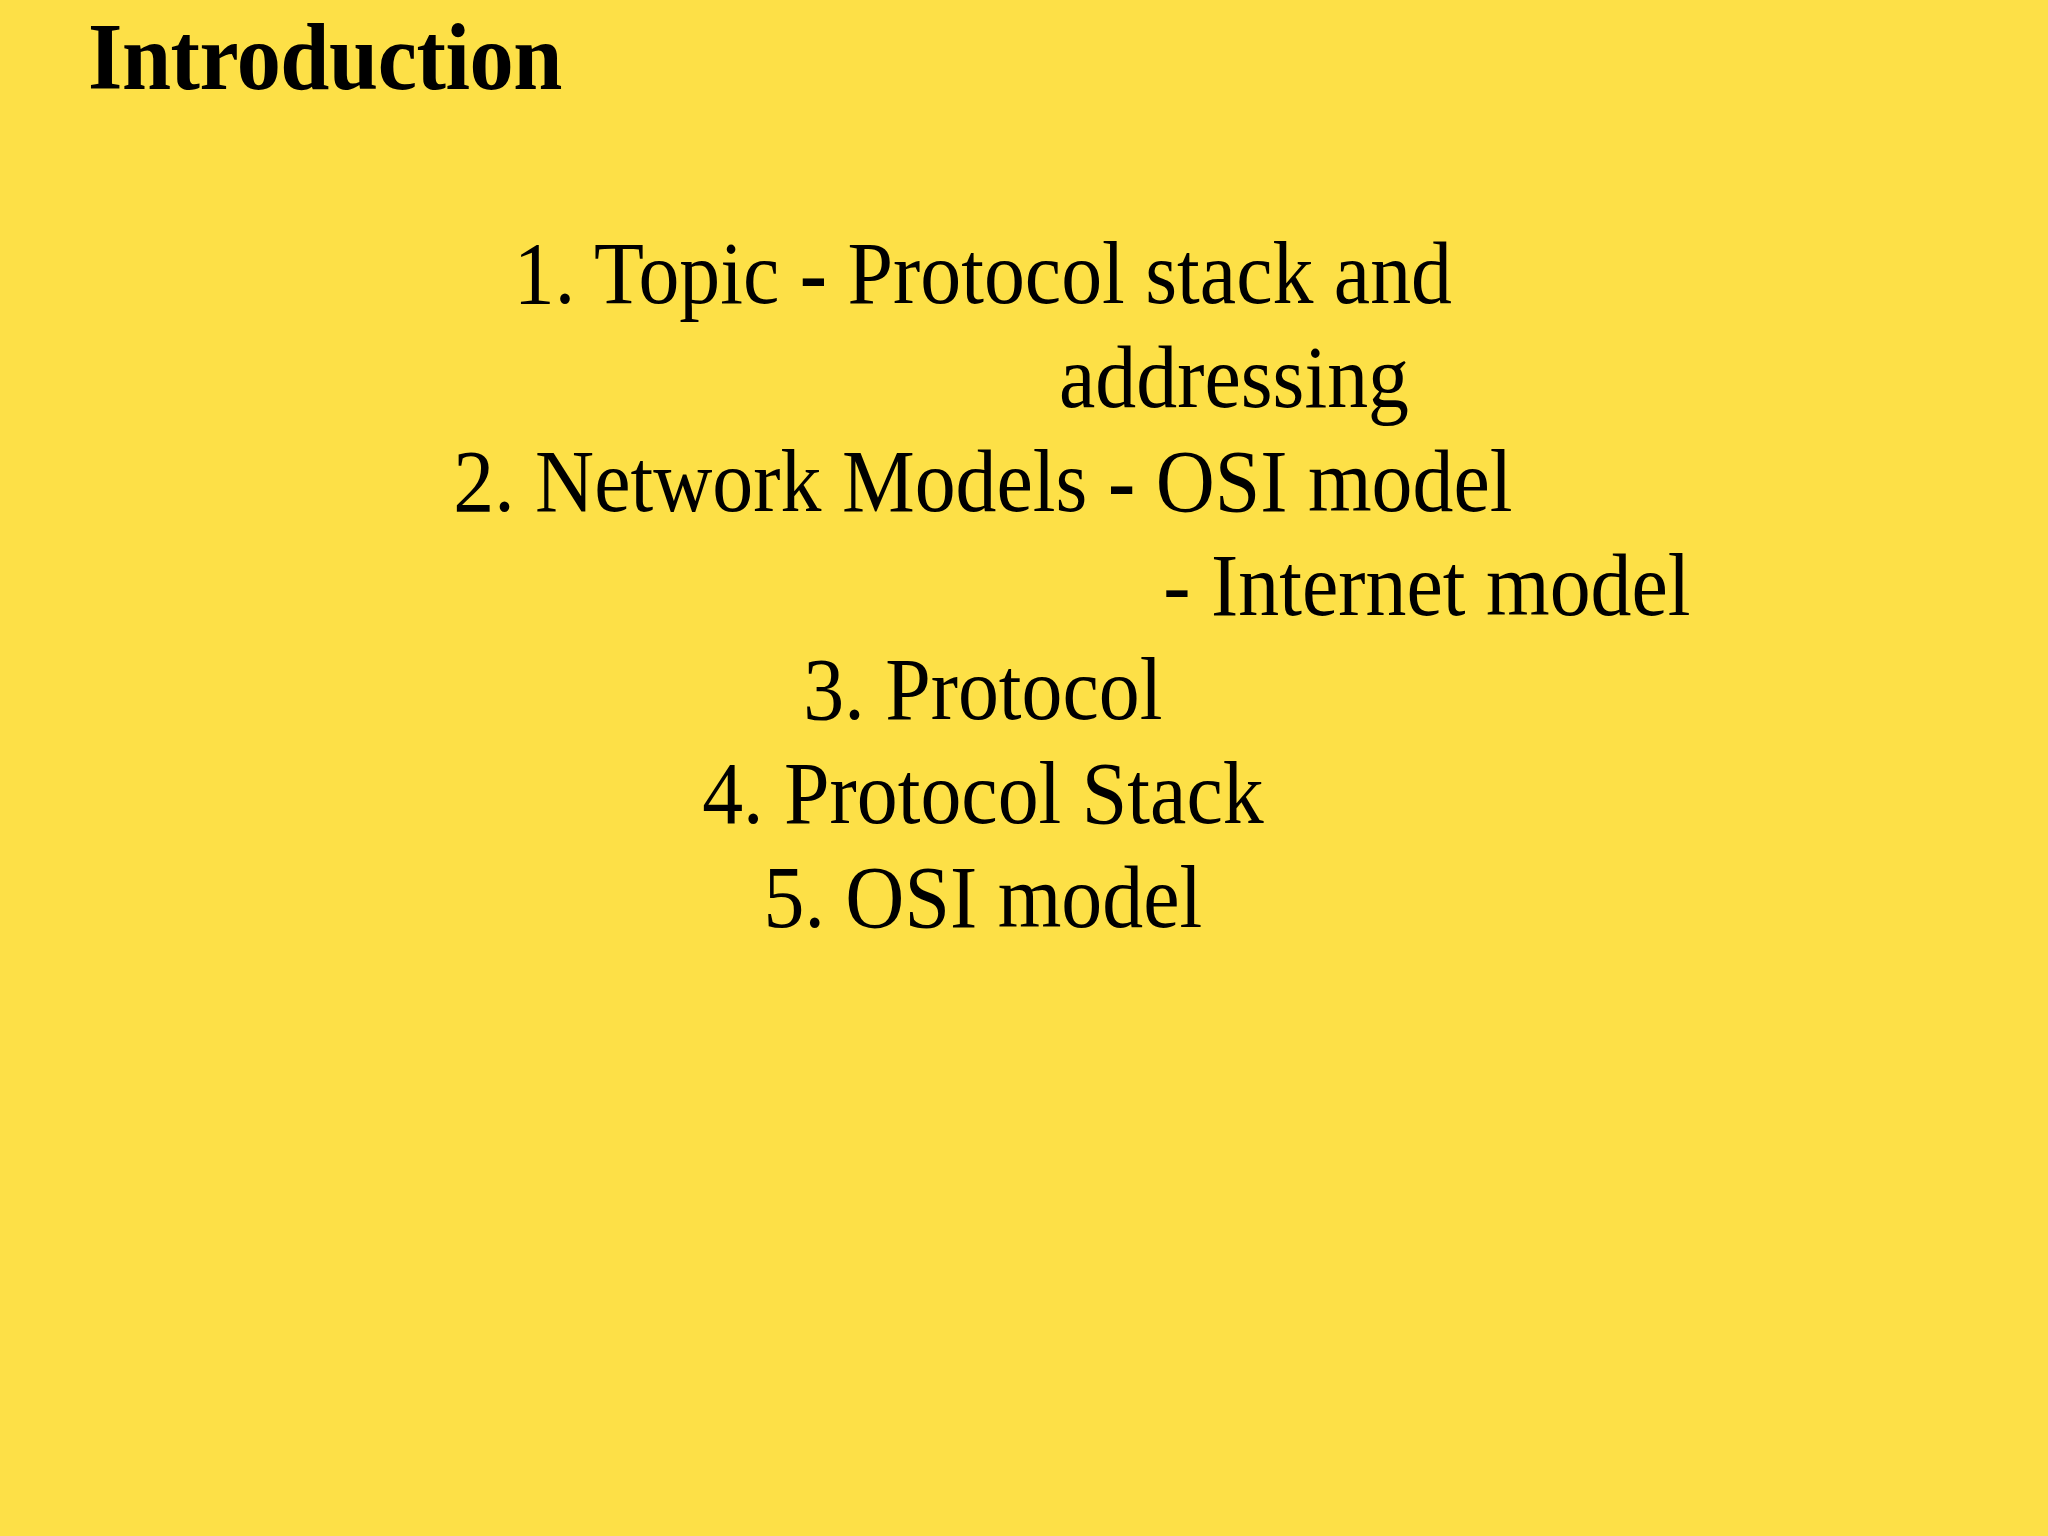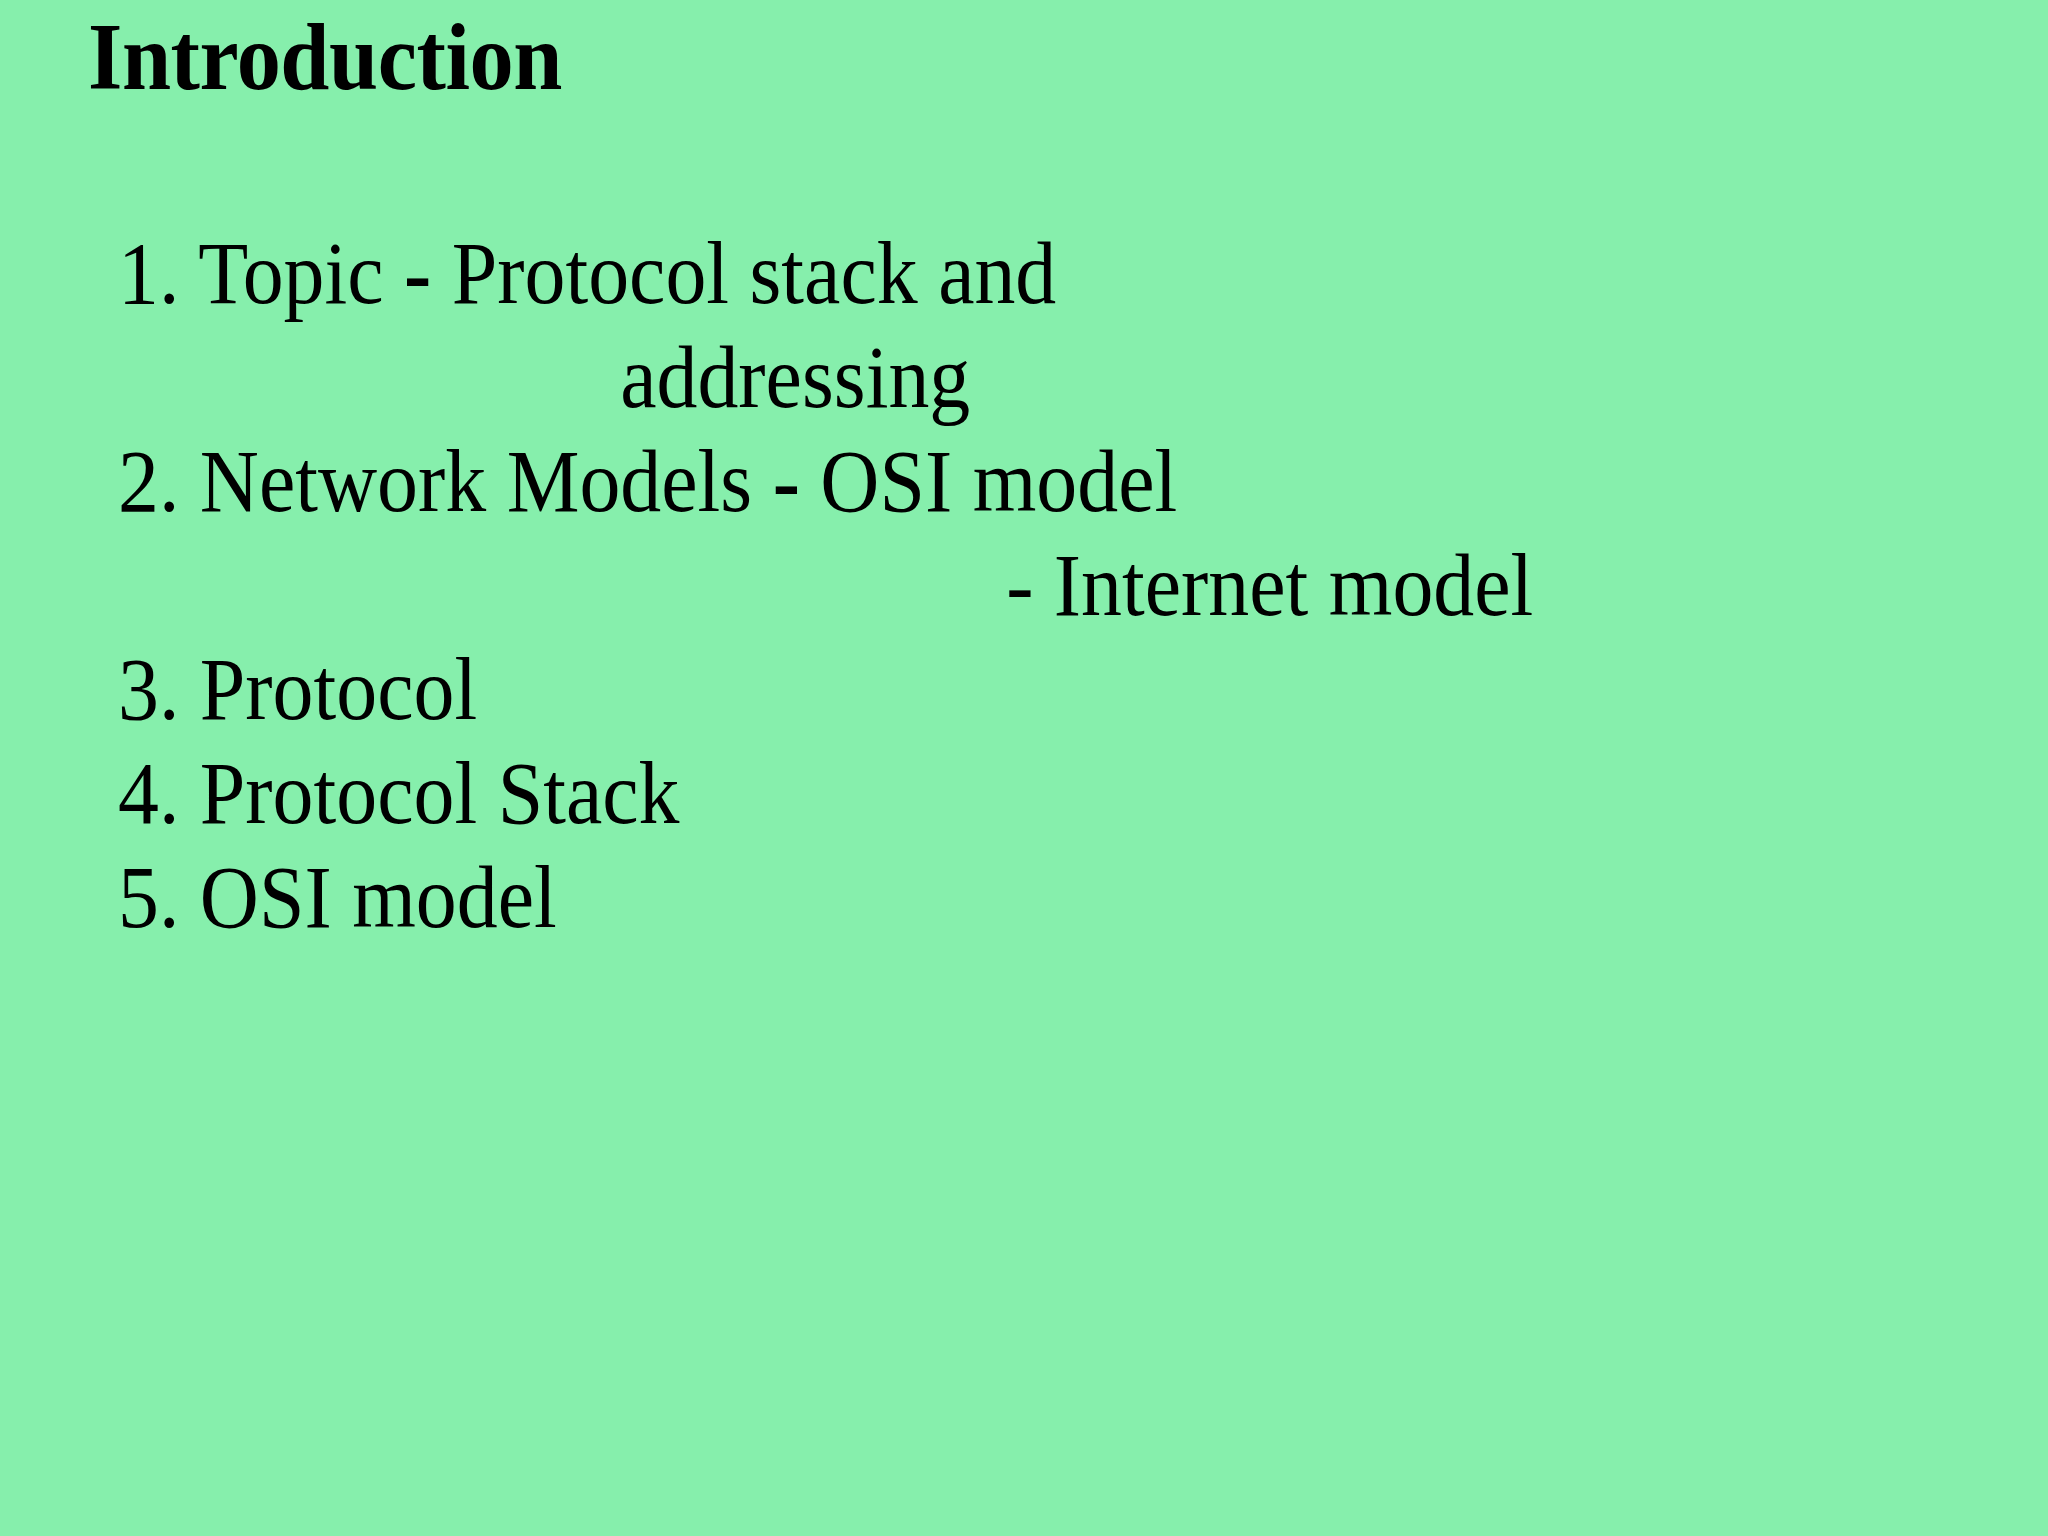--- a/index.html
+++ b/index.html
@@ -12,21 +12,21 @@
     height: 1536px;
     overflow: hidden;
     font-family: "Liberation Serif", "DejaVu Serif", serif;
     color: #000000;
   }
 
   .slide {
     position: relative;
     width: 2048px;
     height: 1536px;
-    background: #86efac;
+    background: #fde047;
     box-sizing: border-box;
   }
 
   
   .slide-title {
     position: absolute;
     left: 88px;
     top: 6px;
     font-size: 96px;
     font-weight: bold;
@@ -36,20 +36,21 @@
     transform: scaleX(0.92);
     transform-origin: left top;
   }
 
   
   .body-block {
     position: absolute;
     left: 118px;
     top: 222px;
     width: 1860px;
+    text-align: center;
   }
 
   .line {
     font-size: 88px;
     line-height: 104px;
     white-space: nowrap;
     transform: scaleX(0.93);
     transform-origin: left top;
     letter-spacing: 0px;
   }

